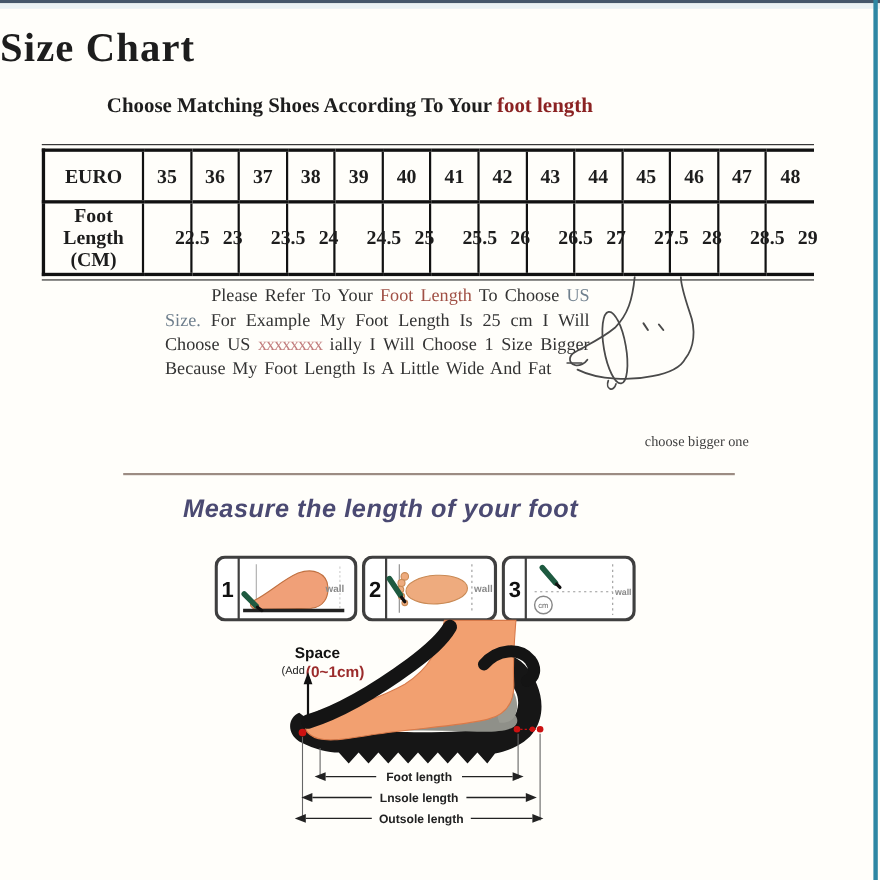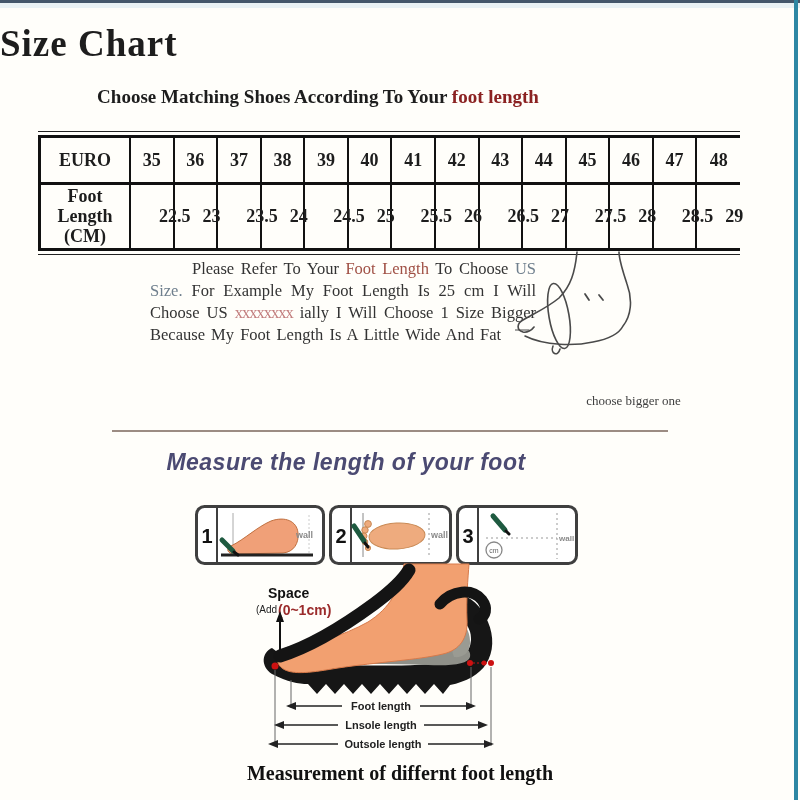--- a/index.html
+++ b/index.html
@@ -234,15 +234,14 @@
 
     <g stroke="#222" stroke-width="1.3">
       <line x1="50" y1="184" x2="110" y2="184"></line>
         <line x1="200" y1="184" x2="256" y2="184"></line>
       <polygon points="50,180 50,188 40,184" fill="#222" stroke="none"></polygon>
       <polygon points="256,180 256,188 266,184" fill="#222" stroke="none"></polygon>
     </g>
     <text x="155" y="188" font-size="11" font-weight="bold" fill="#222" text-anchor="middle">Outsole length</text>
   </svg>
 
-  <div class="abs caption">Measurement of differnt foot length</div>
 
 </div>
 
 </body></html>

